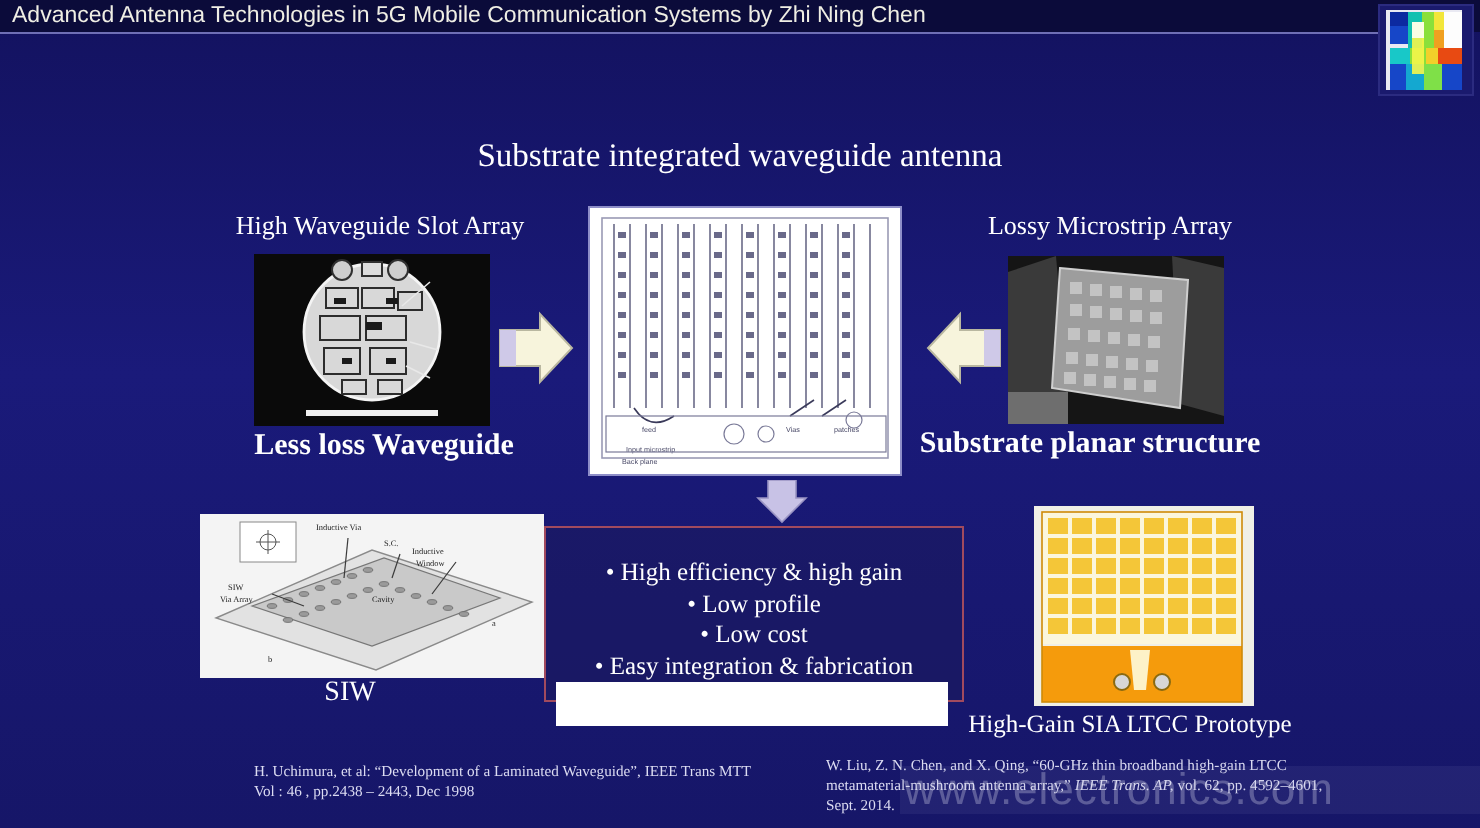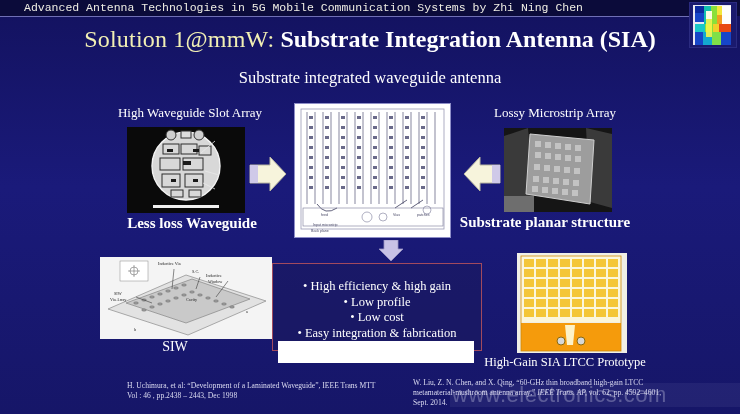--- a/index.html
+++ b/index.html
@@ -10,21 +10,21 @@
          background:linear-gradient(180deg,#13125f 0%,#1a1a7a 45%,#161668 100%);
          overflow:hidden;}
 
   
   .hdr-band{position:absolute;left:0;top:0;width:740px;height:16px;
             background:#0b0b3a;}
   .hdr-rule{position:absolute;left:0;top:16px;width:690px;height:1px;
             background:#6f6fb5;}
   .hdr-text{position:absolute;left:6px;top:0px;width:660px;height:16px;
             line-height:16px;color:#efeee4;font-size:11.5px;
-            font-family:Liberation Mono, monospace;white-space:nowrap;margin-left:18px;}
+            font-family:Liberation Sans, sans-serif;white-space:nowrap;}
 
   .logo-thumb{position:absolute;right:3px;top:2px;width:46px;height:44px;
               border:1px solid #2b2b80;overflow:hidden;background:#12125c;}
   .logo-thumb svg{display:block;}
 
   
   .title{position:absolute;left:0;top:26px;width:740px;text-align:center;
          font-size:24px;white-space:nowrap;}
   .title .t1{color:#f2f0b4;font-weight:400;letter-spacing:.2px;}
   .title .t2{color:#ffffff;font-weight:bold;}
@@ -109,24 +109,20 @@
       <rect x="29" y="21" width="12" height="8" fill="#e84a12"></rect>
       <rect x="5" y="29" width="8" height="13" fill="#1646c8"></rect>
       <rect x="13" y="29" width="9" height="13" fill="#14a8d0"></rect>
       <rect x="22" y="29" width="9" height="13" fill="#7fe048"></rect>
       <rect x="31" y="29" width="10" height="13" fill="#1646c8"></rect>
       <rect x="16" y="8" width="6" height="26" fill="#f6f64a" opacity=".9"></rect>
       <rect x="16" y="8" width="6" height="8" fill="#ffffff" opacity=".85"></rect>
     </svg>
   </div>
 
-  <div class="title">
-    <span class="t1">Solution 1@mmW:</span>
-    <span class="t2">Substrate Integration Antenna (SIA)</span>
-  </div>
 
   <div class="subtitle">Substrate integrated waveguide antenna</div>
 
   <div class="cap cap-bulky">High Waveguide Slot Array</div>
   <div class="cap cap-lossy">Lossy Microstrip Array</div>
 
   <div class="pic pic-wg">
     <svg width="118" height="86" viewBox="0 0 118 86">
       <rect width="118" height="86" fill="#0a0a0a"></rect>
       <circle cx="59" cy="39" r="34" fill="#d8d8d8"></circle>

